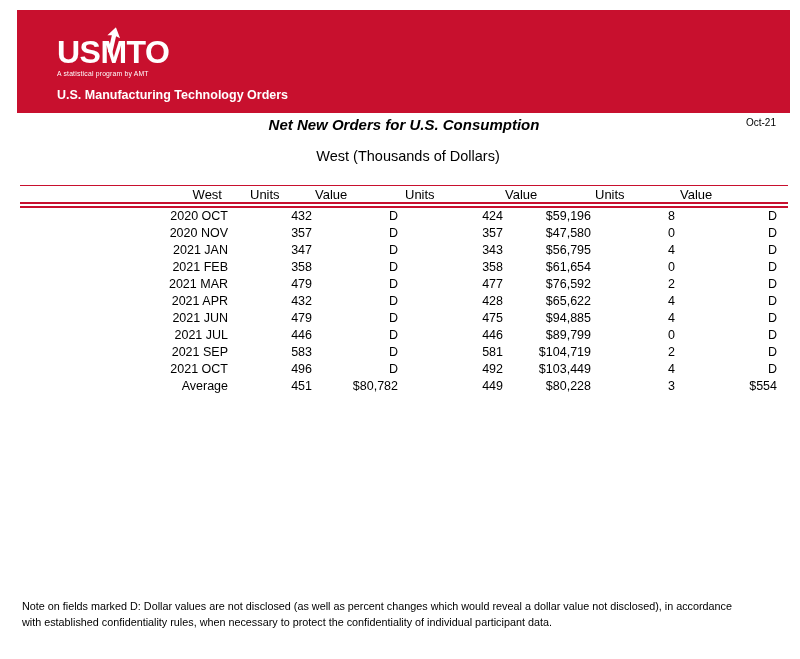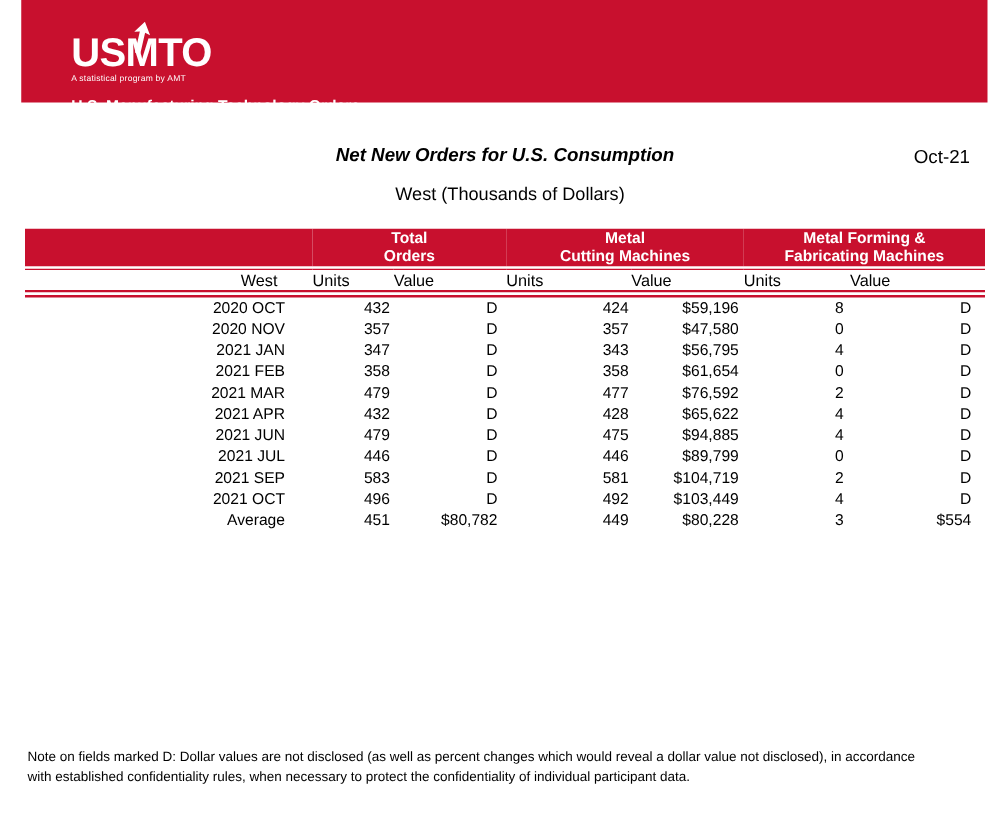--- a/index.html
+++ b/index.html
@@ -6,36 +6,36 @@
   * { margin:0; padding:0; box-sizing:border-box; }
   html,body { background:#fff; }
   body {
     width:800px; height:659px; position:relative;
     font-family:"Liberation Sans", sans-serif; color:#000;
     overflow:hidden;
   }
 
   
   .banner {
-    position:absolute; left:17px; top:0; width:773px; height:82px;
+    position:absolute; left:17px; top:10px; width:773px; height:103px;
     background:var(--brand-red);
   }
   .logo-block { position:absolute; left:40px; top:26px; color:#fff; }
   .logo-text {
     font-size:32px; font-weight:800; letter-spacing:-0.5px; line-height:1;
     position:relative; display:inline-block;
   }
   .logo-arrow { position:absolute; left:47px; top:-9px; }
   .logo-tagline { font-size:6.8px; font-weight:400; margin-top:2px; letter-spacing:0.2px; }
   .banner-subtitle { font-size:12.5px; font-weight:700; margin-top:11px; }
 
   
   .title-row { position:absolute; top:116px; left:20px; width:768px; height:18px; }
   .report-title { text-align:center; font-size:15px; font-weight:700; font-style:italic; }
-  .report-date { position:absolute; right:12px; top:1px; font-size:15px; font-weight:400; }
+  .report-date { position:absolute; right:12px; top:1px; font-size:10px; font-weight:400; }
   .report-subtitle {
     position:absolute; top:148px; left:0; width:776px;
     text-align:center; font-size:14.5px; font-weight:400;padding-left:40px;
   }
 
   
   .table-wrap { position:absolute; top:183px; left:20px; width:768px; }
   table { border-collapse:separate; border-spacing:0; width:768px; table-layout:fixed; }
   .group-row td {
     background:var(--brand-red); color:#fff; font-weight:700; font-size:12.5px;
@@ -99,35 +99,20 @@
     <colgroup>
       <col style="width:230px">
         <col style="width:65px">
         <col style="width:90px">
       <col style="width:100px">
         <col style="width:90px">
         <col style="width:85px">
         <col style="width:108px">
     </colgroup>
     <thead>
-      <tr class="group-row">
-        <td></td>
-        <td colspan="2">
-          <div>Total</div>
-          <div>Orders</div>
-        </td>
-        <td colspan="2">
-          <div>Metal</div>
-          <div>Cutting Machines</div>
-        </td>
-        <td colspan="2">
-          <div>Metal Forming &amp;</div>
-          <div>Fabricating Machines</div>
-        </td>
-      </tr>
       <tr class="spacer-row">
           <td colspan="7"></td>
         </tr>
       <tr class="subhead-row">
         <td class="c-date">West</td>
         <td>Units</td>
         <td>Value</td>
         <td>Units</td>
         <td>Value</td>
         <td>Units</td>

